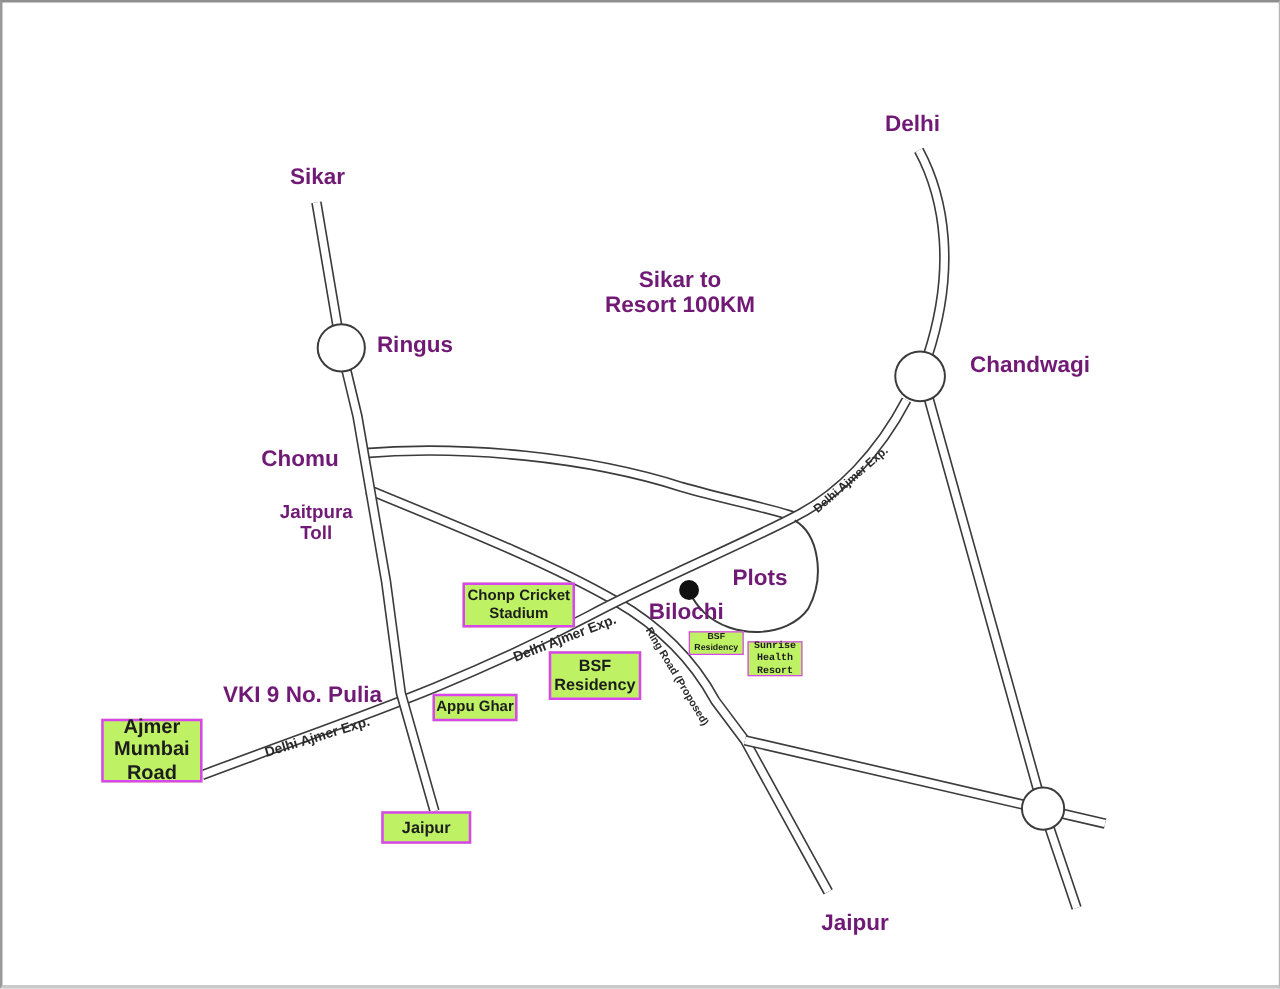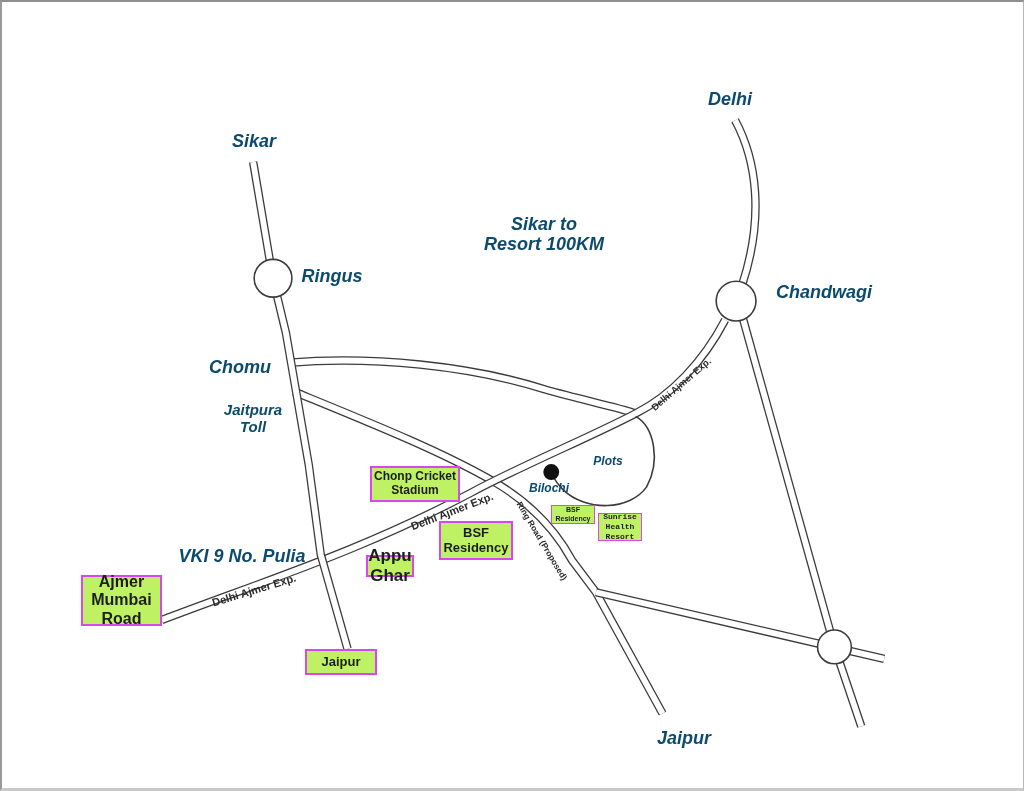--- a/index.html
+++ b/index.html
@@ -6,24 +6,24 @@
   #stage{
     position:relative;width:1024px;height:791px;background:#ffffff;
     border-top:2px solid #8f8f8f;border-left:2px solid #9a9a9a;
     border-right:1px solid #b7b7b7;border-bottom:3px solid #c9c9c9;
     box-sizing:border-box;overflow:hidden;
     font-family:"Liberation Sans","DejaVu Sans",sans-serif;
     color:#212121;
   }
   #roads{position:absolute;left:0;top:0;width:100%;height:100%;}
   .lbl{position:absolute;transform:translate(-50%,-50%);font-weight:bold;
-       white-space:nowrap;text-align:center;line-height:1.12;color:#0c4a6e;font-style:italic;}
+       white-space:nowrap;text-align:center;line-height:1.12;color:#701a75;}
   .city{font-size:18px;}
   .mid{font-size:15px;}
-  .site{font-size:12px;}
+  .site{font-size:18px;}
   .rot{position:absolute;font-weight:bold;white-space:nowrap;color:#2a2a2a;}
   .box{position:absolute;background:#bef264;border:2px solid #d946ef;
        font-weight:bold;text-align:center;display:flex;flex-direction:column;
        justify-content:center;line-height:1.15;color:#1d1d1d;box-sizing:border-box;}
 
   
   #lbl-sikar   {left:252px;top:139px;}
   #lbl-ringus  {left:330px;top:274px;}
   #lbl-chomu   {left:238px;top:365px;text-align:center;}
   #lbl-jaitpura{left:251px;top:417px;}
@@ -37,21 +37,21 @@
 
   
   #rl-exp-a{left:252px;top:588px;font-size:11px;transform:translate(-50%,-50%) rotate(-17deg);}
   #rl-exp-b{left:450px;top:509px;font-size:11px;transform:translate(-50%,-50%) rotate(-21deg);}
   #rl-exp-c{left:679px;top:382px;font-size:9.5px;transform:translate(-50%,-50%) rotate(-41deg);}
   #rl-ring {left:540px;top:539px;font-size:8.5px;transform:translate(-50%,-50%) rotate(59deg);}
 
   
   #box-chonp  {left:368px;top:464px;width:90px;height:36px;font-size:12px;}
   #box-bsf    {left:437px;top:519px;width:74px;height:39px;font-size:13px;}
-  #box-appu   {left:364px;top:553px;width:48px;height:22px;font-size:17px;}
+  #box-appu   {left:344px;top:553px;width:68px;height:22px;font-size:12px;}
   #box-ajmer  {left:79px; top:573px;width:81px;height:51px;font-size:16px;}
   #box-jaipur {left:303px;top:647px;width:72px;height:26px;font-size:13px;}
   #box-bsf-sm {left:549px;top:503px;width:44px;height:19px;font-size:7px;border-width:1px;line-height:1.2;}
   #box-sunrise{left:596px;top:511px;width:44px;height:28px;font-size:8px;border-width:1.5px;line-height:1.25;font-family:Liberation Mono, monospace;}
 
   .casing{fill:none;stroke:#3b3b3b;stroke-width:8.5;}
   .inner {fill:none;stroke:#ffffff;stroke-width:5.9;}
   .edge  {fill:none;stroke:#3b3b3b;stroke-width:1.6;}
   .node  {fill:#ffffff;stroke:#3b3b3b;stroke-width:1.6;}
 </style>

